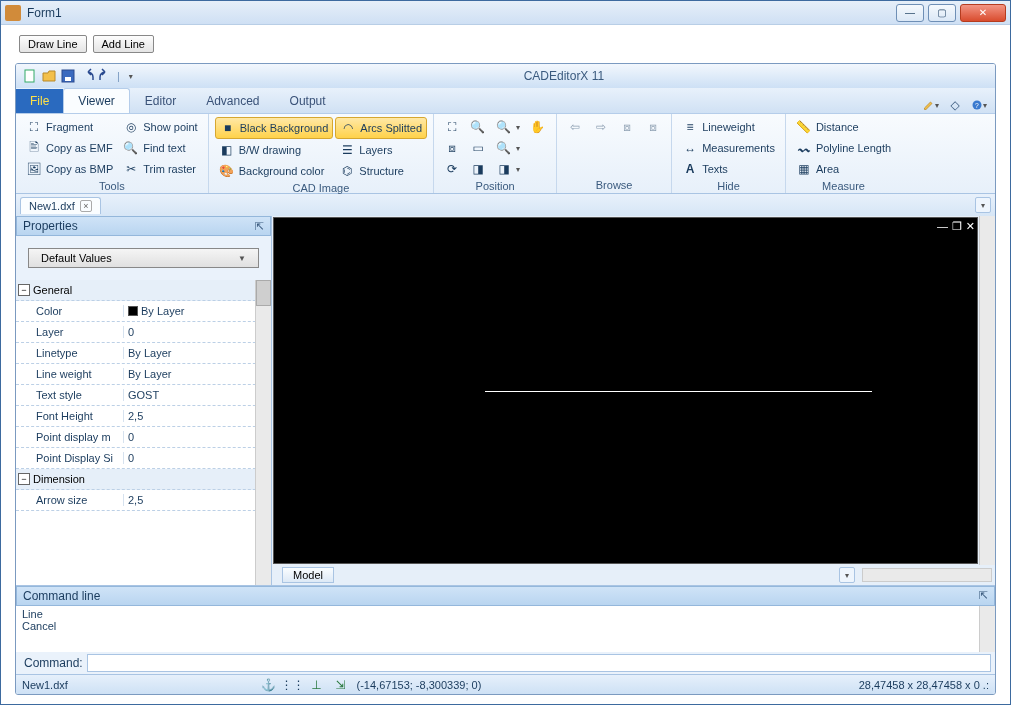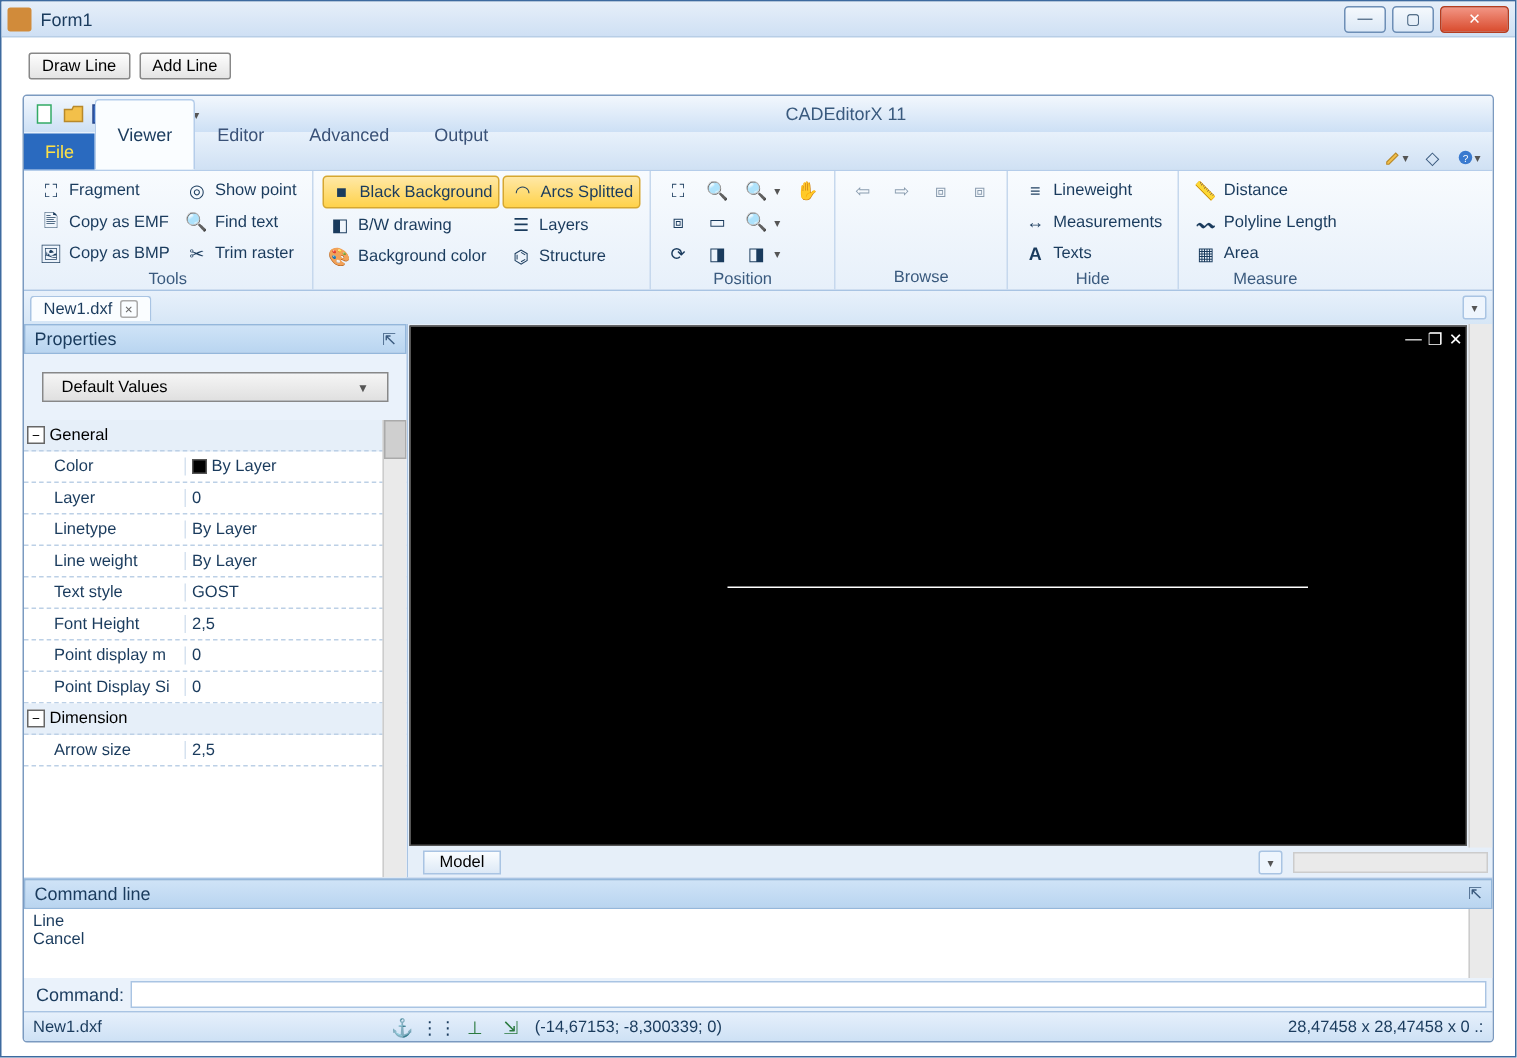--- a/index.html
+++ b/index.html
@@ -31,21 +31,21 @@
 
 .app-frame { margin: 0 14px 14px 14px; border:1px solid #7b9ac0; border-radius:3px; overflow:hidden; height: 632px; display:flex; flex-direction:column; }
 
 .qat { height:24px; background:linear-gradient(#f2f7fd,#cde0f5); display:flex; align-items:center; padding:0 6px; }
 .qat-icons { display:flex; gap:3px; align-items:center; }
 .qat-ico { width:16px; height:16px; display:inline-flex; align-items:center; justify-content:center; }
 .qat-title { flex:1; text-align:center; color:#3a5a7e; font-size:12px; }
 
 .ribbon-tabs { height:26px; background:linear-gradient(#e8f1fb,#d0e1f4); display:flex; align-items:flex-end; border-bottom:1px solid #b5cdea; }
 .file-tab { background:#2a6abf; color:#fde047; padding:5px 14px; font-size:12px; cursor:pointer; }
-.rtab { padding:16px 14px; font-size:12px; color:#3a5278; cursor:pointer; border:1px solid transparent; border-bottom:none; }
+.rtab { padding:5px 14px; font-size:12px; color:#3a5278; cursor:pointer; border:1px solid transparent; border-bottom:none; }
 .rtab.active { background:#fafdff; border-color:#b5cdea; border-radius:3px 3px 0 0; color:#1a3b5d; }
 .ribbon-right { margin-left:auto; display:flex; gap:8px; padding:0 8px; align-items:center; }
 
 .ribbon { height:80px; background:linear-gradient(#f8fbfe,#e7f0fa); border-bottom:1px solid #a9c4e3; display:flex; }
 .rgroup { border-right:1px solid #c6d8ed; padding:3px 6px 0 6px; display:flex; flex-direction:column; }
 .rgroup-body { display:flex; gap:2px; flex:1; }
 .rcol { display:flex; flex-direction:column; gap:1px; }
 .ritem { display:flex; align-items:center; gap:4px; padding:2px 4px; font-size:11px; color:#1a3b5d; cursor:pointer; border-radius:3px; white-space:nowrap; }
 .ritem.toggle { background:linear-gradient(#ffe8a6,#ffd24a); border:1px solid #d6a730; }
 .rgroup-label { text-align:center; font-size:11px; color:#3a5a7e; padding:1px 0 2px 0; }
@@ -236,20 +236,21 @@
           <div class="ritem">
               <span class="ico">☰</span>
               <span>Layers</span>
             </div>
           <div class="ritem">
               <span class="ico">⌬</span>
               <span>Structure</span>
             </div>
         </div>
       </div>
+      <div class="rgroup-label">CAD Image</div>
     </div>
 
     <div class="rgroup">
       <div class="rgroup-body">
         <div class="rcol">
           <div class="ritem">
               <span class="ico">⛶</span>
             </div>
           <div class="ritem">
               <span class="ico">⧈</span>

